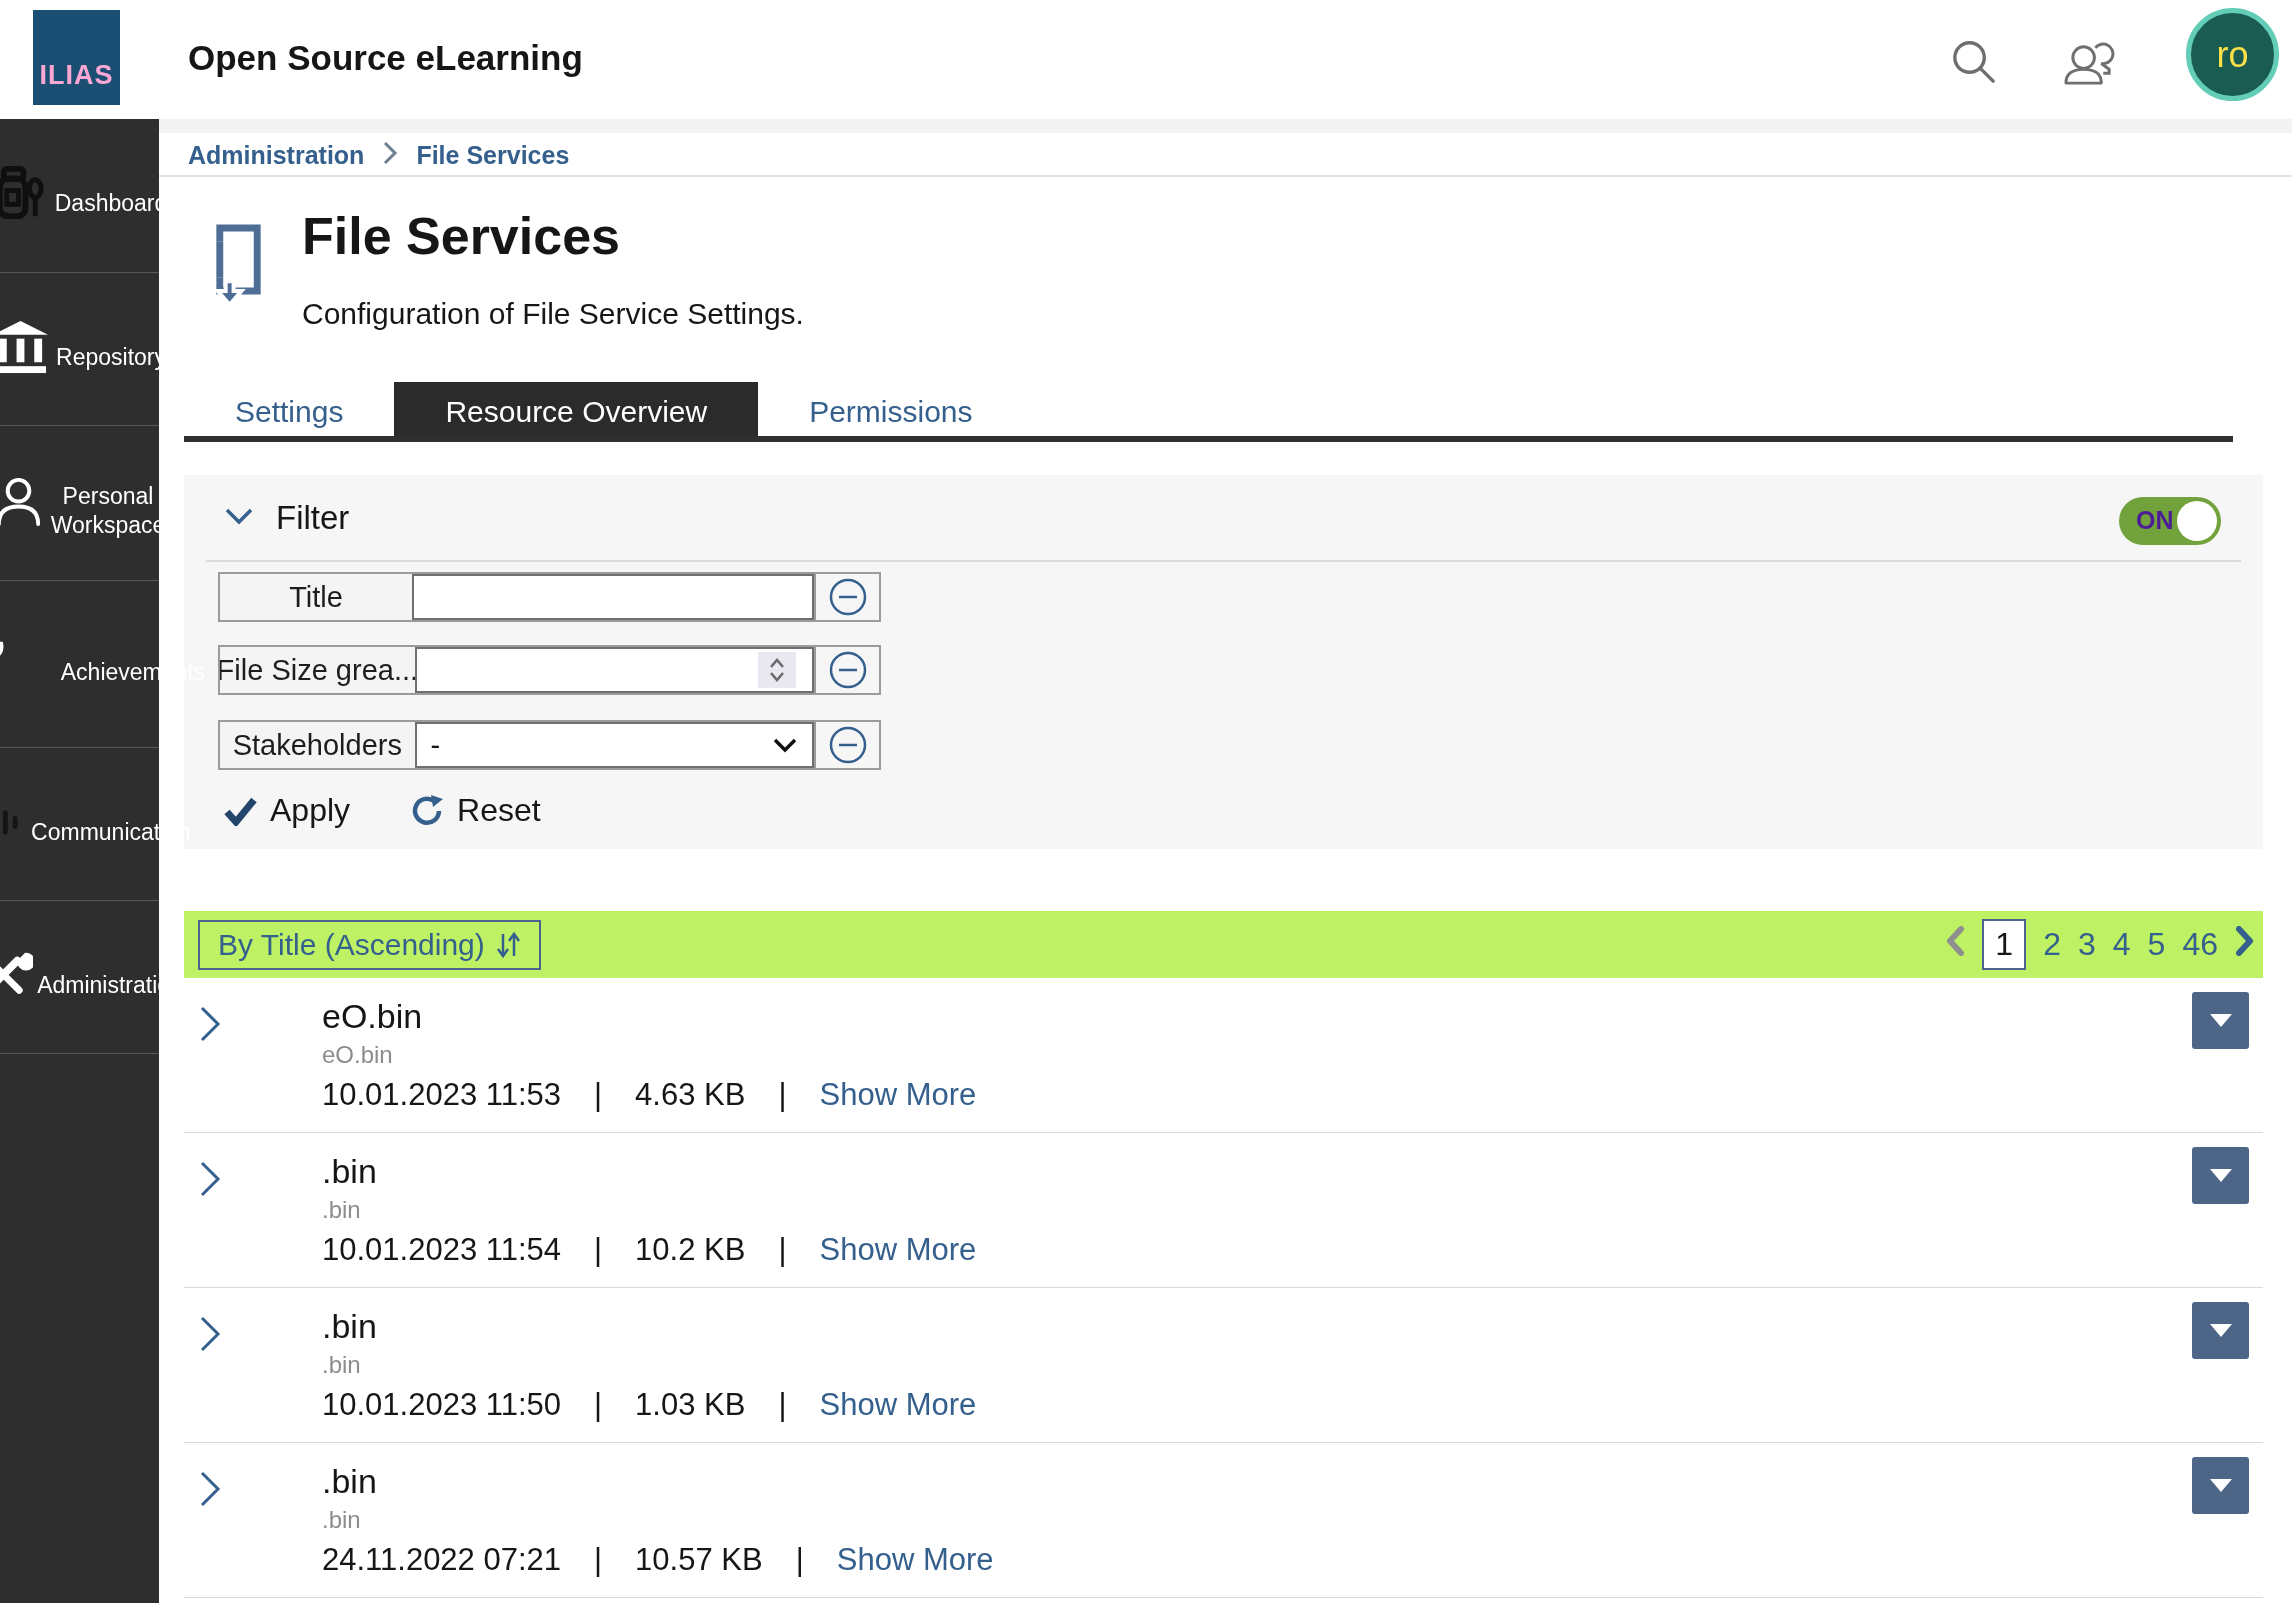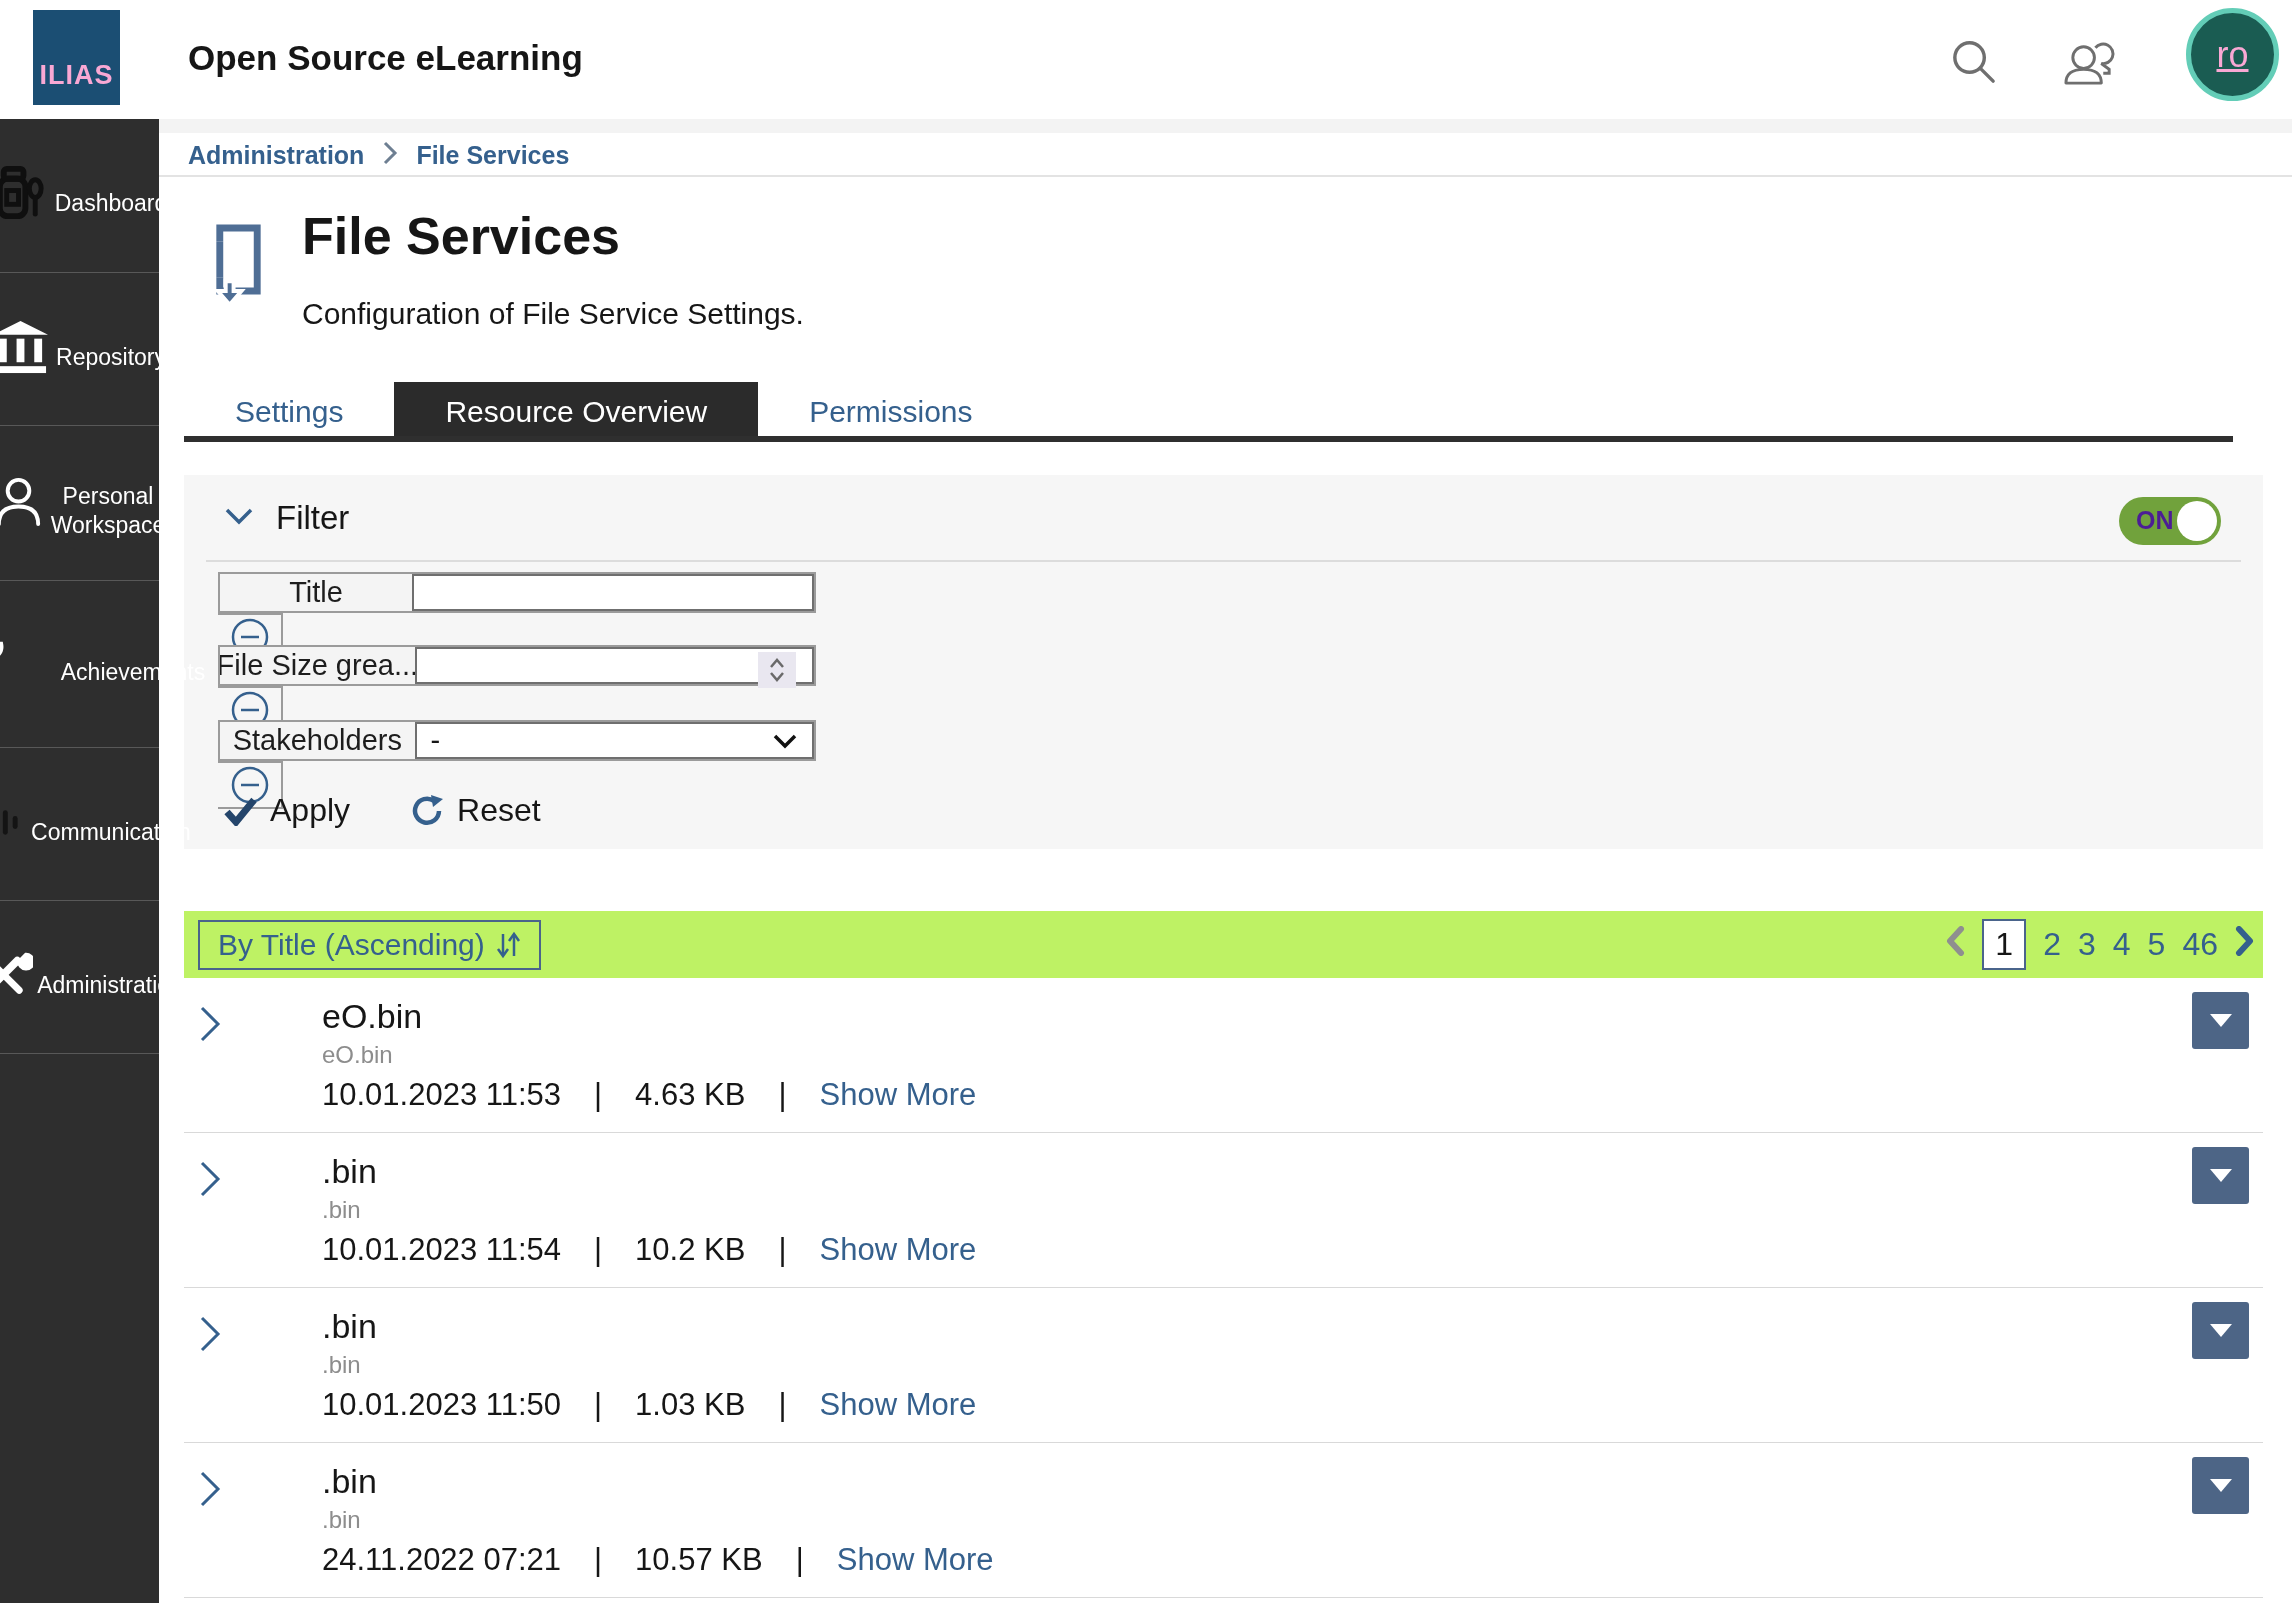--- a/index.html
+++ b/index.html
@@ -10,21 +10,21 @@
   
   .header { position:absolute; left:0; top:0; width:2293px; height:119px; background:#fff; z-index:5; }
   .logo { position:absolute; left:33px; top:10px; width:87px; height:95px; background:#1b4e73;
           display:flex; align-items:flex-end; justify-content:center; cursor:pointer; }
   .logo span { color:#f9a8d4; font-weight:bold; font-size:27px; letter-spacing:1px; margin-bottom:14px; }
   .app-title { position:absolute; left:188px; top:38px; font-size:35px; font-weight:bold; }
   .hdr-icon { position:absolute; top:30px; width:63px; height:63px; display:flex; align-items:center; justify-content:center; cursor:pointer; }
   .hdr-search { left:1942px; } .hdr-people { left:2059px; }
   .avatar { position:absolute; left:2186px; top:8px; width:93px; height:93px; border-radius:50%;
             background:#1a5c52; border:5px solid #63cdb7; display:flex; align-items:center; justify-content:center;
-            color:#f9a8d4; font-size:36px; cursor:pointer;text-decoration:underline; }
+            color:#fde047; font-size:36px; cursor:pointer; }
 
   
   .sidebar { position:absolute; left:0; top:119px; width:159px; height:1485px; background:#2e2e2e; z-index:4; }
   .side-item { width:100%; border-bottom:1px solid #585858; display:flex; flex-direction:row;
                align-items:center; justify-content:center; cursor:pointer; text-align:center; }
   .side-item .lbl { color:#fff; font-size:23px; line-height:29px; margin-top:16px; padding:0 4px; }
   .si-0{height:154px;} .si-1{height:153px;} .si-2{height:155px;} .si-3{height:167px;gap:46px;} .si-4{height:153px;} .si-5{height:153px;}
 
   
   .topstrip { position:absolute; left:159px; top:119px; width:2134px; height:14px; background:#f3f3f3; }
@@ -49,21 +49,21 @@
   .filter { position:absolute; left:184px; top:475px; width:2079px; height:374px; background:#f6f6f6; }
   .filter-head { position:absolute; left:0; top:0; right:0; height:85px; }
   .filter-title-wrap { position:absolute; left:40px; top:24px; display:flex; align-items:center; gap:22px; cursor:pointer; }
   .filter-title { font-size:33px; }
   .filter-head-divider { position:absolute; left:22px; right:22px; top:85px; height:2px; background:#dcdcdc; }
   .toggle { position:absolute; right:42px; top:22px; width:102px; height:48px; border-radius:24px;
             background:#71a23c; cursor:pointer; }
   .toggle .on { position:absolute; left:17px; top:9px; color:#4c1d95; font-weight:bold; font-size:25px; }
   .toggle .knob { position:absolute; right:4px; top:4px; width:40px; height:40px; border-radius:50%; background:#fff; }
 
-  .frow { position:absolute; left:34px; display:flex; height:50px;flex-direction:column; }
+  .frow { position:absolute; left:34px; display:flex; height:50px; }
   .frow-0{ top:97px; } .frow-1{ top:170px; } .frow-2{ top:245px; }
   .fbox { display:flex; border:2px solid #9b9b9b; width:598px; background:#f4f4f4; }
   .flabel { width:196px; display:flex; align-items:center; justify-content:center; font-size:29px; color:#1d1d1d;
             white-space:nowrap; overflow:hidden; }
   .finput { width:402px; border:2px solid #6f6f6f; background:#fff; font-size:29px; padding:0 14px;
             font-family:"Liberation Sans", sans-serif; outline:none; }
   .finput-wrap { position:relative; width:402px; }
   .finput-wrap .finput { width:100%; height:100%; }
   .spinner { position:absolute; right:18px; top:5px; width:38px; height:36px; background:#e9e7f0;
              display:flex; flex-direction:column; align-items:center; justify-content:center; gap:2px; cursor:pointer; }

